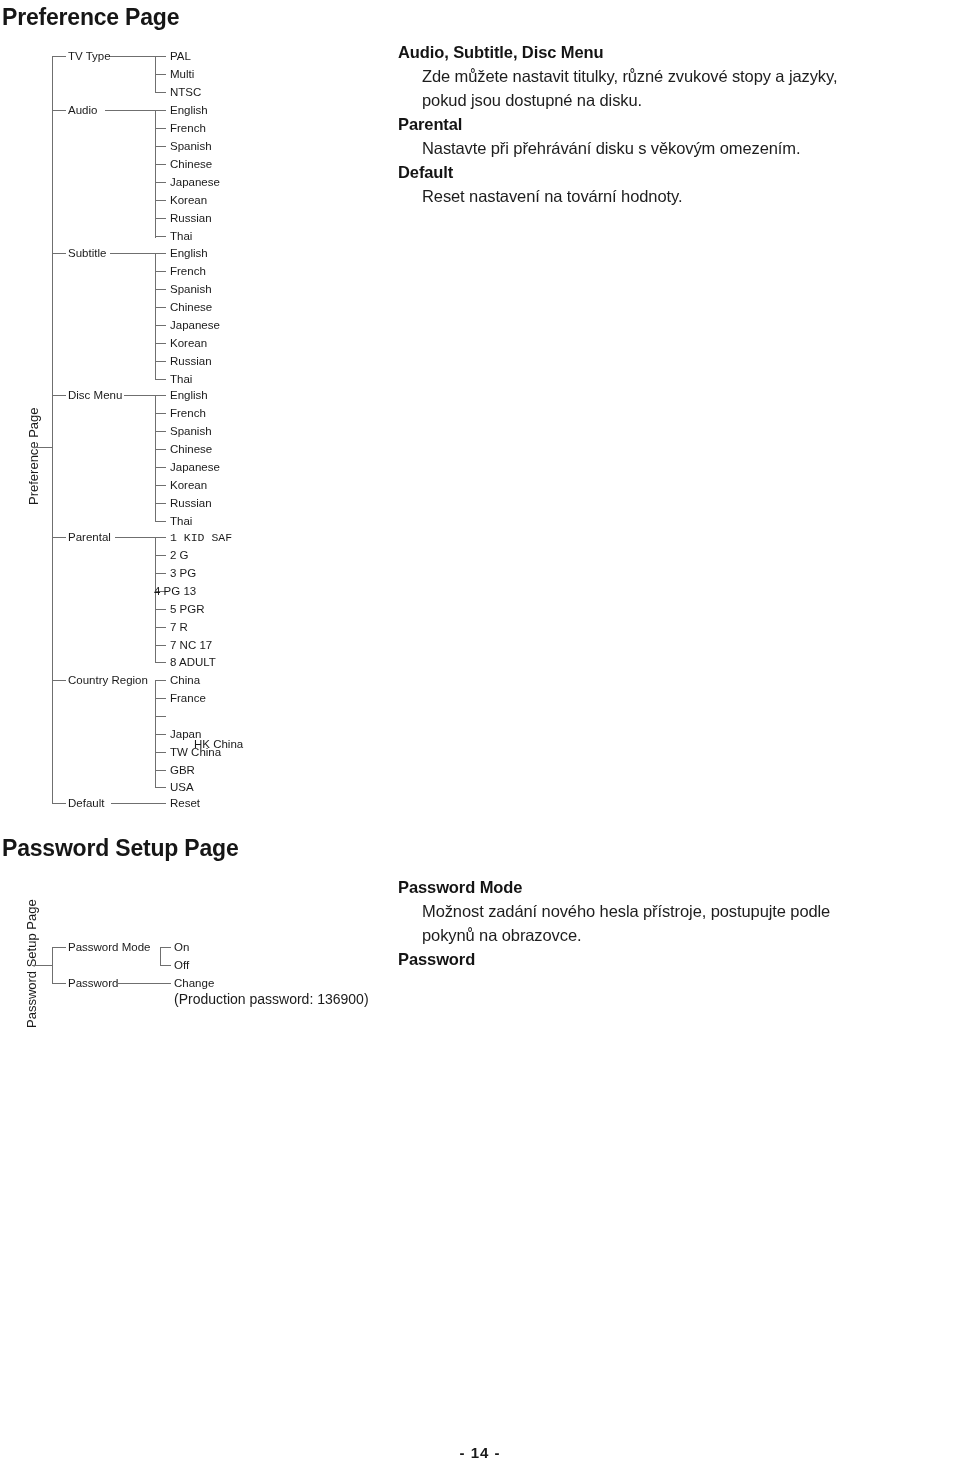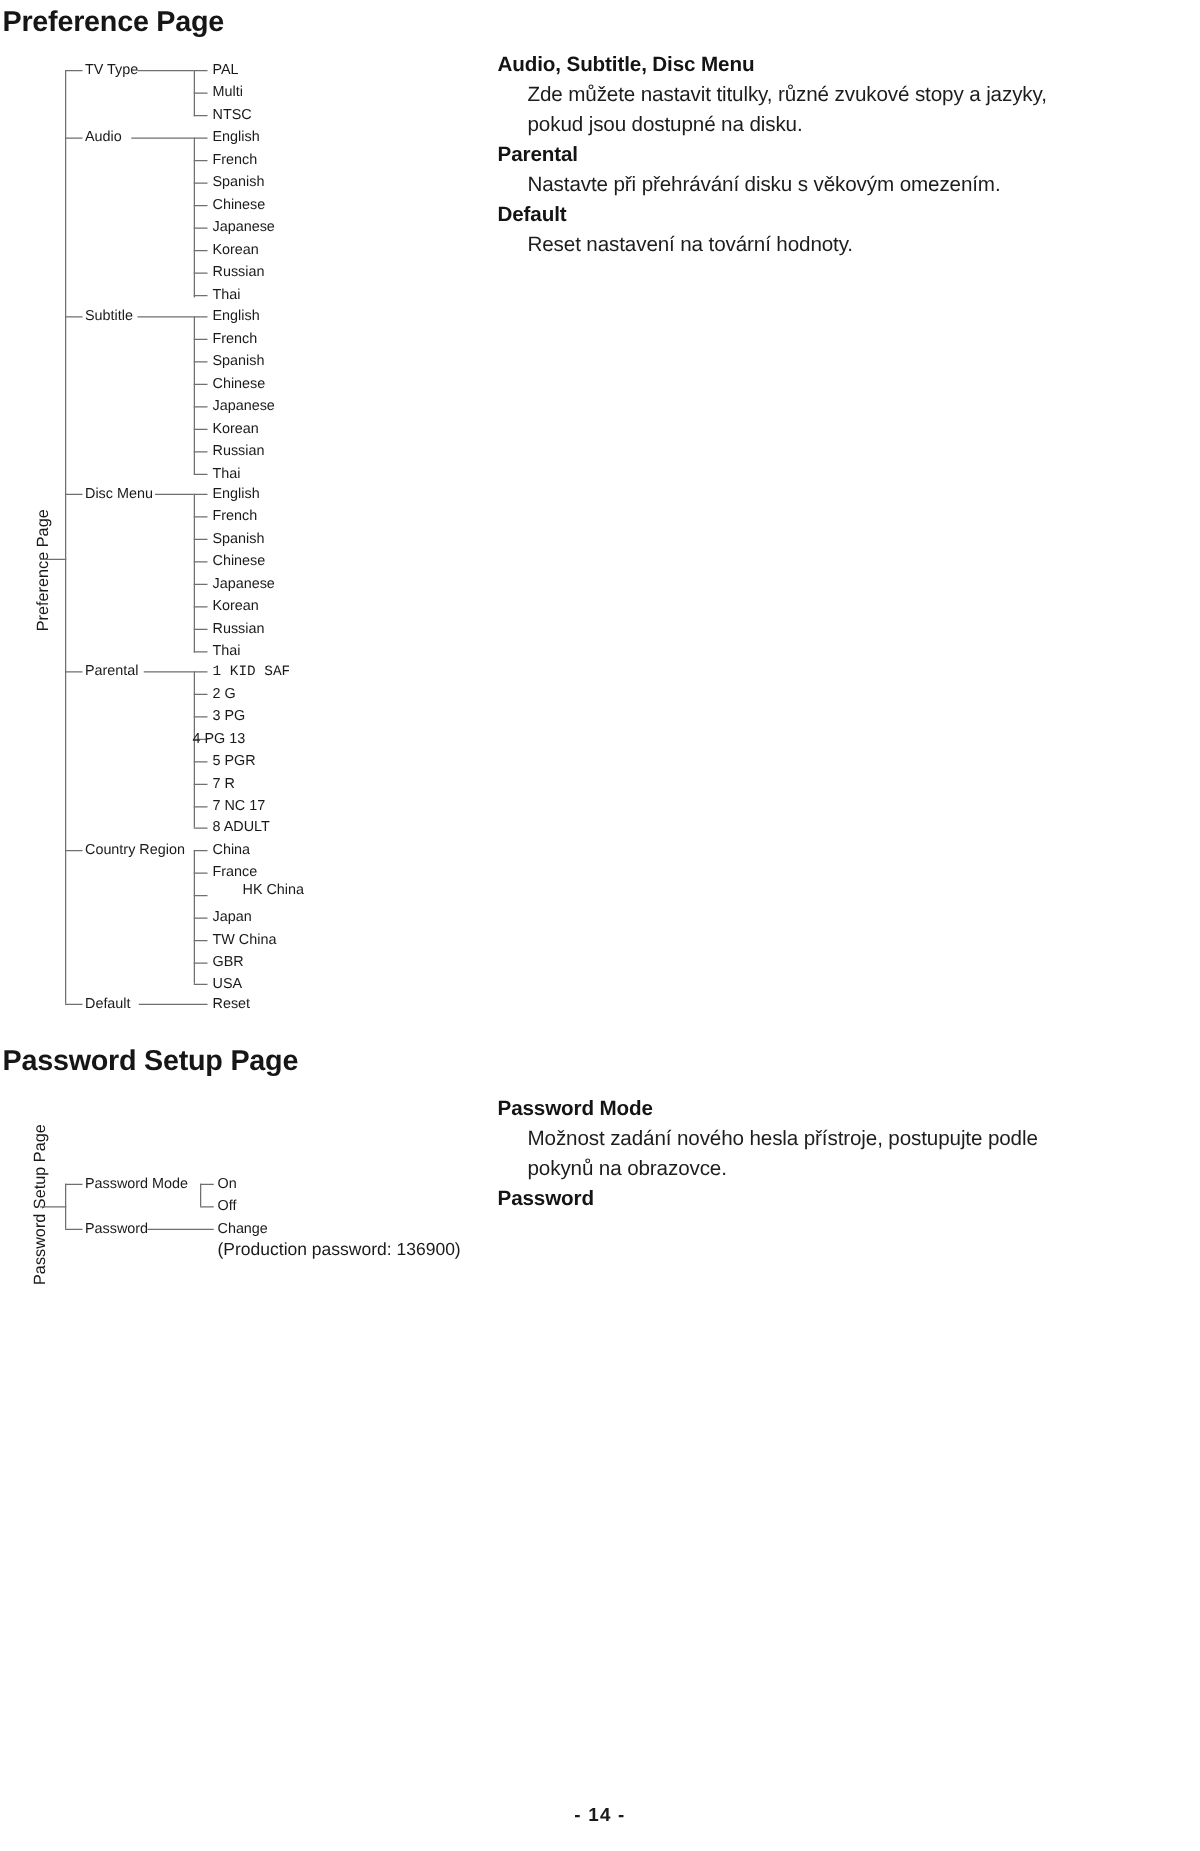--- a/index.html
+++ b/index.html
@@ -226,21 +226,21 @@
 
   <div class="hline" style="left:52px; top:680px; width:14px;"></div>
   <div class="cat-label" style="left:68px; top:675px;">Country Region</div>
   <div class="vline" style="left:155px; top:680px; height:107px;"></div>
 
   <div class="hline" style="left:155px; top:680px; width:11px;"></div>
   <div class="leaf-label" style="left:170px; top:675px;">China</div>
   <div class="hline" style="left:155px; top:698px; width:11px;"></div>
   <div class="leaf-label" style="left:170px; top:693px;">France</div>
   <div class="hline" style="left:155px; top:716px; width:11px;"></div>
-  <div class="leaf-label" style="left:170px; top:707px;padding-left:24px;">HK China</div>
+  <div class="leaf-label" style="left:170px; top:739px;padding-left:24px;">HK China</div>
   <div class="hline" style="left:155px; top:734px; width:11px;"></div>
   <div class="leaf-label" style="left:170px; top:729px;">Japan</div>
   <div class="hline" style="left:155px; top:752px; width:11px;"></div>
   <div class="leaf-label" style="left:170px; top:747px;">TW China</div>
   <div class="hline" style="left:155px; top:770px; width:11px;"></div>
   <div class="leaf-label" style="left:170px; top:765px;">GBR</div>
   <div class="hline" style="left:155px; top:787px; width:11px;"></div>
   <div class="leaf-label" style="left:170px; top:782px;">USA</div>
 
   <div class="hline" style="left:52px; top:803px; width:14px;"></div>

